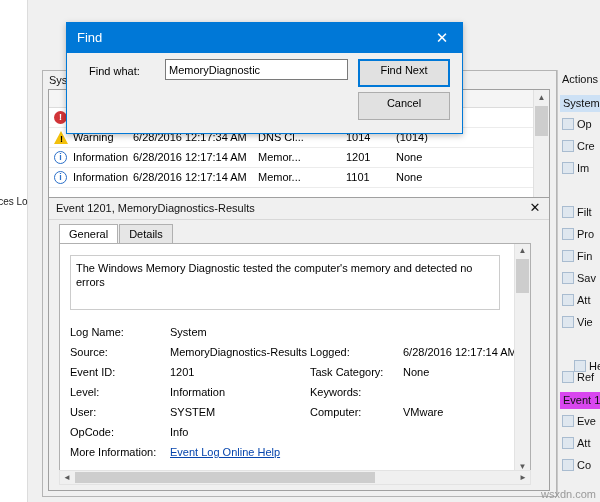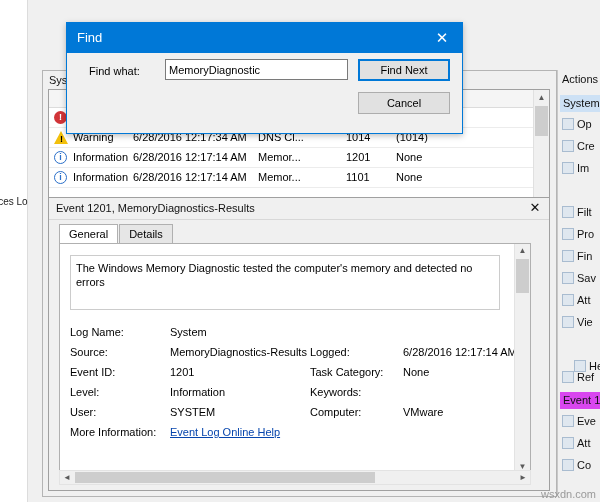--- a/index.html
+++ b/index.html
@@ -441,21 +441,21 @@
     font-size: 11px;
     color: #000;
     padding: 0 3px;
     box-sizing: border-box;
     font-family: "Liberation Sans", sans-serif;
     outline: none;
   }
   .btn {
     position: absolute;
     width: 92px;
-    height: 22px;
+    height: 28px;
     background: #e1e1e1;
     border: 1px solid #adadad;
     font-size: 11px;
     color: #000;
     text-align: center;
     line-height: 20px;
     box-sizing: border-box;
     font-family: "Liberation Sans", sans-serif;
   }
   .btn.primary {
@@ -583,20 +583,24 @@
             <span class="fl2">Keywords:</span>
             <span class="fv2"></span>
           </div>
           <div class="frow">
             <span class="fl">User:</span>
             <span class="fv">SYSTEM</span>
             <span class="fl2">Computer:</span>
             <span class="fv2">VMware</span>
           </div>
           <div class="frow">
+            <span class="fl">OpCode:</span>
+            <span class="fv">Info</span>
+          </div>
+          <div class="frow">
             <span class="fl">More Information:</span>
             <span class="fv link">Event Log Online Help</span>
           </div>
         </div>
 
         <div class="tab-vscroll">
           <div class="arrow up" style="position:absolute;left:0;top:0;width:15px;height:14px;font-size:8px;line-height:14px;text-align:center;color:#5a5a5a;">▲</div>
           <div style="position:absolute;left:1px;top:15px;width:13px;height:34px;background:#cdcdcd;"></div>
           <div class="arrow down" style="position:absolute;left:0;bottom:0;width:15px;height:14px;font-size:8px;line-height:14px;text-align:center;color:#5a5a5a;">▼</div>
         </div>

